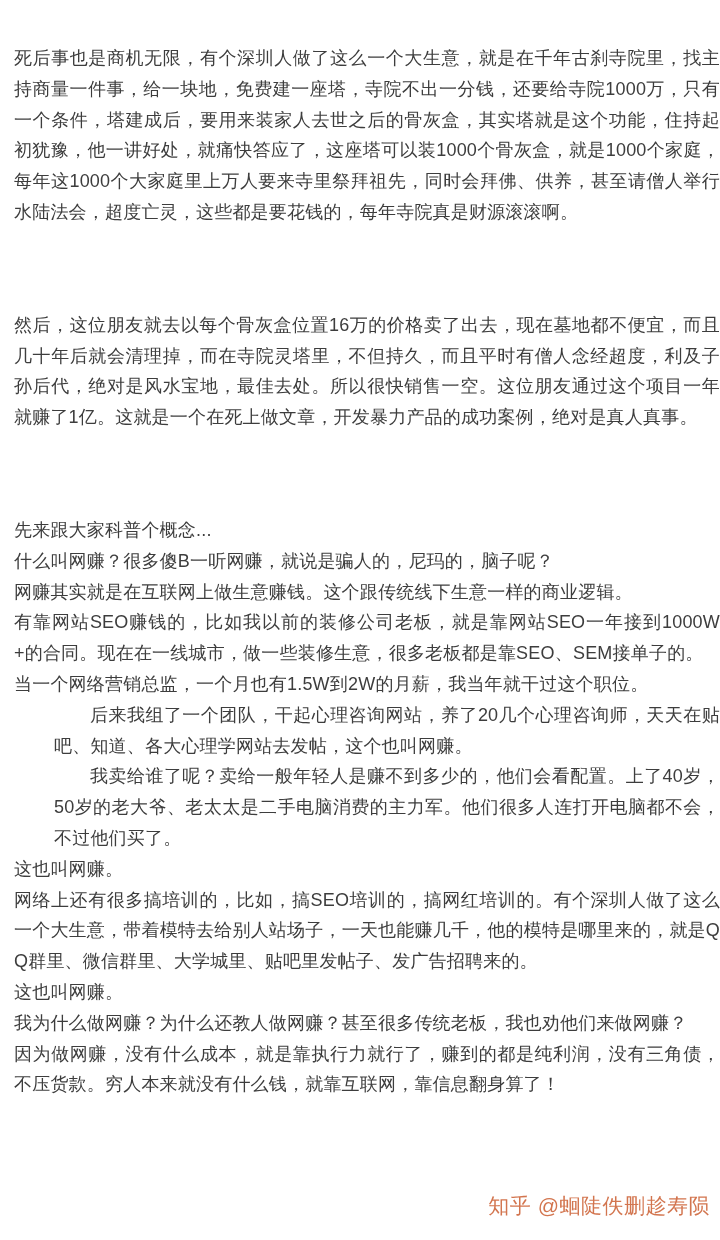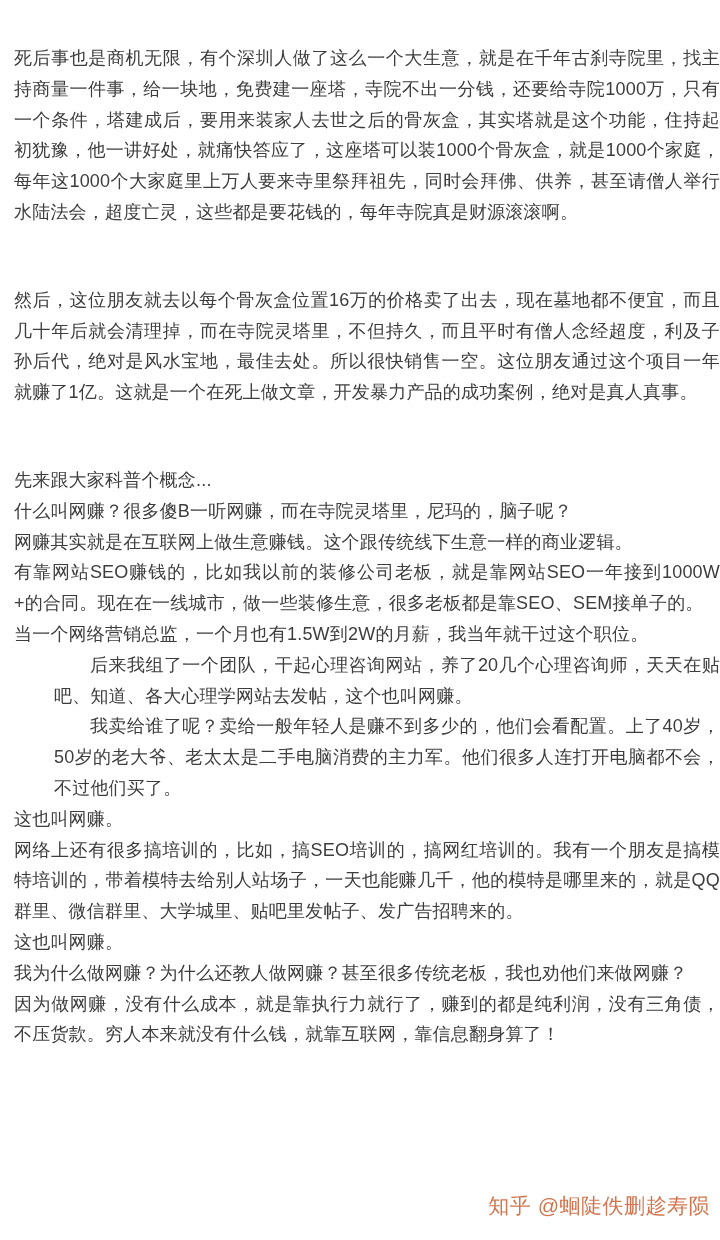--- a/index.html
+++ b/index.html
@@ -27,21 +27,21 @@
     text-align: justify;
     text-justify: inter-ideograph;
     word-break: break-all;
     letter-spacing: 0.2px;
   }
   .para.indent {
     text-indent: 2em;
     margin-left: 40px;
   }
   .para.gap-large {
-    margin-top: 57px;
+    margin-top: 82px;
   }
   .watermark {
     position: absolute;
     top: 1194px;
     right: 10px;
     font-size: 21px;
     line-height: 24px;
     color: #c2410c;
     opacity: 0.72;
     letter-spacing: 0.5px;
@@ -51,26 +51,26 @@
 </style>
 </head>
 <body>
 
 <div class="screen">
   <div class="content">
 
   <p class="para">死后事也是商机无限，有个深圳人做了这么一个大生意，就是在千年古刹寺院里，找主持商量一件事，给一块地，免费建一座塔，寺院不出一分钱，还要给寺院1000万，只有一个条件，塔建成后，要用来装家人去世之后的骨灰盒，其实塔就是这个功能，住持起初犹豫，他一讲好处，就痛快答应了，这座塔可以装1000个骨灰盒，就是1000个家庭，每年这1000个大家庭里上万人要来寺里祭拜祖先，同时会拜佛、供养，甚至请僧人举行水陆法会，超度亡灵，这些都是要花钱的，每年寺院真是财源滚滚啊。</p>
       <p class="para gap-large">然后，这位朋友就去以每个骨灰盒位置16万的价格卖了出去，现在墓地都不便宜，而且几十年后就会清理掉，而在寺院灵塔里，不但持久，而且平时有僧人念经超度，利及子孙后代，绝对是风水宝地，最佳去处。所以很快销售一空。这位朋友通过这个项目一年就赚了1亿。这就是一个在死上做文章，开发暴力产品的成功案例，绝对是真人真事。</p>
       <p class="para gap-large">先来跟大家科普个概念...</p>
-      <p class="para">什么叫网赚？很多傻B一听网赚，而在寺院灵塔里，尼玛的，脑子呢？</p>
+      <p class="para">什么叫网赚？很多傻B一听网赚，就说是骗人的，尼玛的，脑子呢？</p>
       <p class="para">网赚其实就是在互联网上做生意赚钱。这个跟传统线下生意一样的商业逻辑。</p>
       <p class="para">有靠网站SEO赚钱的，比如我以前的装修公司老板，就是靠网站SEO一年接到1000W+的合同。现在在一线城市，做一些装修生意，很多老板都是靠SEO、SEM接单子的。</p>
       <p class="para">当一个网络营销总监，一个月也有1.5W到2W的月薪，我当年就干过这个职位。</p>
       <p class="para indent">后来我组了一个团队，干起心理咨询网站，养了20几个心理咨询师，天天在贴吧、知道、各大心理学网站去发帖，这个也叫网赚。</p>
       <p class="para indent">我卖给谁了呢？卖给一般年轻人是赚不到多少的，他们会看配置。上了40岁，50岁的老大爷、老太太是二手电脑消费的主力军。他们很多人连打开电脑都不会，不过他们买了。</p>
       <p class="para">这也叫网赚。</p>
-      <p class="para">网络上还有很多搞培训的，比如，搞SEO培训的，搞网红培训的。我有一个朋友是搞模特培训的，带着模特去给别人站场子，一天也能赚几千，他的模特是哪里来的，就是QQ群里、微信群里、大学城里、贴吧里发帖子、发广告招聘来的。</p>
+      <p class="para">网络上还有很多搞培训的，比如，搞SEO培训的，搞网红培训的。有个深圳人做了这么一个大生意，带着模特去给别人站场子，一天也能赚几千，他的模特是哪里来的，就是QQ群里、微信群里、大学城里、贴吧里发帖子、发广告招聘来的。</p>
       <p class="para">这也叫网赚。</p>
       <p class="para">我为什么做网赚？为什么还教人做网赚？甚至很多传统老板，我也劝他们来做网赚？</p>
       <p class="para">因为做网赚，没有什么成本，就是靠执行力就行了，赚到的都是纯利润，没有三角债，不压货款。穷人本来就没有什么钱，就靠互联网，靠信息翻身算了！</p>
     </div>
   <div class="watermark">知乎 @蛔陡佚删趁寿陨</div>
 </div>
 
 </body></html>

